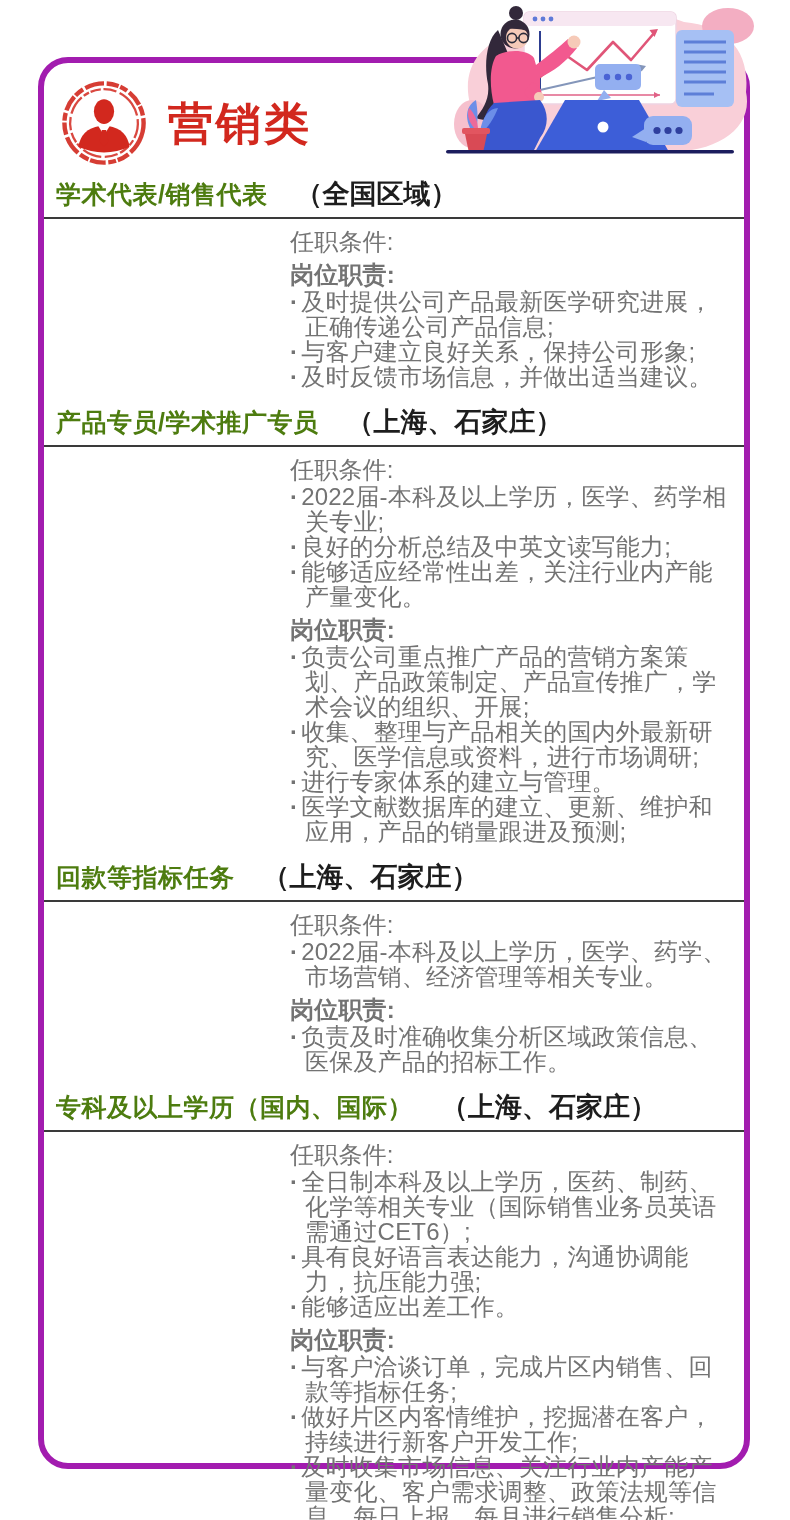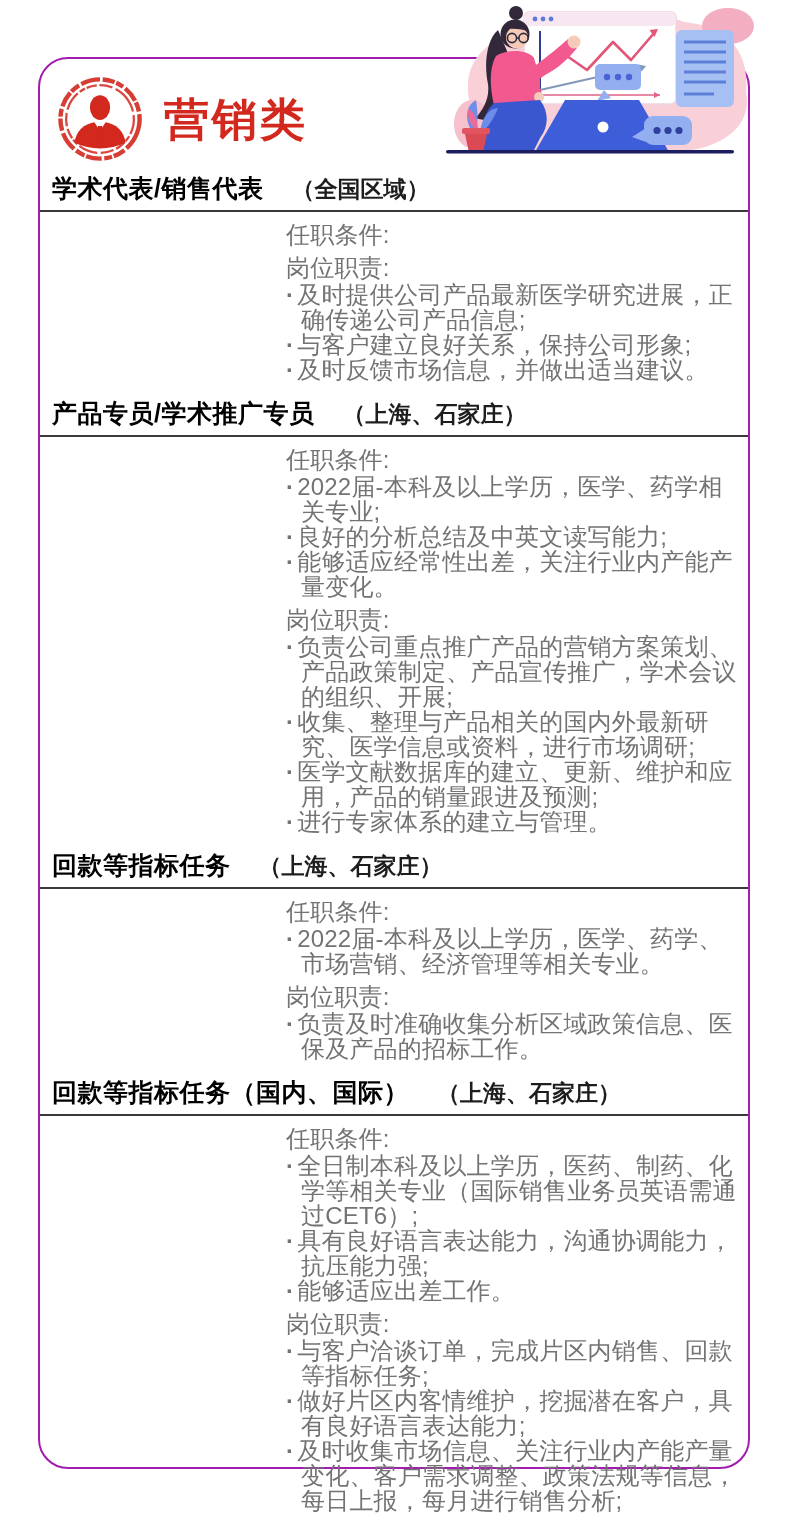--- a/index.html
+++ b/index.html
@@ -5,46 +5,46 @@
   * { box-sizing: border-box; }
   html,body { margin:0; padding:0; }
   body {
     width:790px; height:1520px; position:relative;
     background:#ffffff; overflow:hidden;
     font-family:"Liberation Sans","DejaVu Sans",sans-serif;
     color:#262626;
   }
   .frame {
     position:absolute; left:38px; top:57px; width:712px; height:1412px;
-    border:2px solid #a21caf; border-radius:30px; background:#fff; z-index:1;
+    border:6px solid #a21caf; border-radius:30px; background:#fff; z-index:1;
   }
   .illustration {
     position:absolute; left:436px; top:4px; width:320px; height:162px; z-index:3;
   }
   .header-row {
     display:flex; align-items:center; gap:20px;
     padding:16px 0 0 16px; height:104px;
   }
   .stamp { width:88px; height:88px; flex:0 0 auto; }
   .category-title {
     font-size:45px; font-weight:bold; color:#d2281e; letter-spacing:3px; line-height:1;
   }
   .job-title-row {
     display:flex; align-items:baseline; gap:28px;
     padding:9px 14px 5px 12px; white-space:nowrap;
   }
-  .job-title { font-size:25px; font-weight:bold; color:#000000; letter-spacing:0.5px; }
-  .job-location { font-size:23px; font-weight:600; color:#1d1d1d;text-align:right; }
+  .job-title { font-size:25px; font-weight:bold; color:#4d7c0f; letter-spacing:0.5px; }
+  .job-location { font-size:27px; font-weight:600; color:#1d1d1d;text-align:right; }
   .divider { border:none; border-top:2px solid #3a3a3a; margin:0; height:0; }
   .job-content {
     padding:8px 10px 6px 246px;
     font-size:24px; line-height:25px; color:#737373; letter-spacing:0.2px;
   }
   .block-label { margin:2px 0; }
-  .duties-label { margin-top:8px; }
+  .duties-label { margin-top:8px;font-weight:bold; }
   ul.bullets { list-style:none; margin:0; padding:0; }
   li.bullet { padding-left:15px; text-indent:-15px; }
   li.bullet::before { content:"·"; font-weight:bold; padding-right:3px; }
 </style>
 </head>
 <body>
 
 <div class="frame">
 
   <div class="header-row">
@@ -88,22 +88,22 @@
       <div class="block-label">任职条件:</div>
       <ul class="bullets">
           <li class="bullet">2022届-本科及以上学历，医学、药学相关专业;</li>
           <li class="bullet">良好的分析总结及中英文读写能力;</li>
           <li class="bullet">能够适应经常性出差，关注行业内产能产量变化。</li>
         </ul>
       <div class="block-label duties-label">岗位职责:</div>
       <ul class="bullets">
           <li class="bullet">负责公司重点推广产品的营销方案策划、产品政策制定、产品宣传推广，学术会议的组织、开展;</li>
           <li class="bullet">收集、整理与产品相关的国内外最新研究、医学信息或资料，进行市场调研;</li>
+          <li class="bullet">进行专家体系的建立与管理。</li>
           <li class="bullet">医学文献数据库的建立、更新、维护和应用，产品的销量跟进及预测;</li>
-          <li class="bullet">进行专家体系的建立与管理。</li>
         </ul>
     </div>
   </div>
 
   <div class="job-section">
     <div class="job-title-row">
       <span class="job-title">回款等指标任务</span>
       <span class="job-location">（上海、石家庄）</span>
     </div>
     <hr class="divider">
@@ -114,35 +114,35 @@
         </ul>
       <div class="block-label duties-label">岗位职责:</div>
       <ul class="bullets">
           <li class="bullet">负责及时准确收集分析区域政策信息、医保及产品的招标工作。</li>
         </ul>
     </div>
   </div>
 
   <div class="job-section">
     <div class="job-title-row">
-      <span class="job-title">回款等指标任务（国内、国际）</span>
+      <span class="job-title">专科及以上学历（国内、国际）</span>
       <span class="job-location">（上海、石家庄）</span>
     </div>
     <hr class="divider">
     <div class="job-content">
       <div class="block-label">任职条件:</div>
       <ul class="bullets">
           <li class="bullet">全日制本科及以上学历，医药、制药、化学等相关专业（国际销售业务员英语需通过CET6）;</li>
           <li class="bullet">具有良好语言表达能力，沟通协调能力，抗压能力强;</li>
           <li class="bullet">能够适应出差工作。</li>
         </ul>
       <div class="block-label duties-label">岗位职责:</div>
       <ul class="bullets">
           <li class="bullet">与客户洽谈订单，完成片区内销售、回款等指标任务;</li>
-          <li class="bullet">做好片区内客情维护，挖掘潜在客户，具有良好语言表达能力;</li>
+          <li class="bullet">做好片区内客情维护，挖掘潜在客户，持续进行新客户开发工作;</li>
           <li class="bullet">及时收集市场信息、关注行业内产能产量变化、客户需求调整、政策法规等信息，每日上报，每月进行销售分析;</li>
         </ul>
     </div>
   </div>
 
 </div>
 
 <svg class="illustration" viewBox="0 0 320 162" aria-hidden="true">
 
   <path d="M34,100 C22,52 62,22 112,30 C138,6 208,2 248,18 C292,22 314,48 310,88

